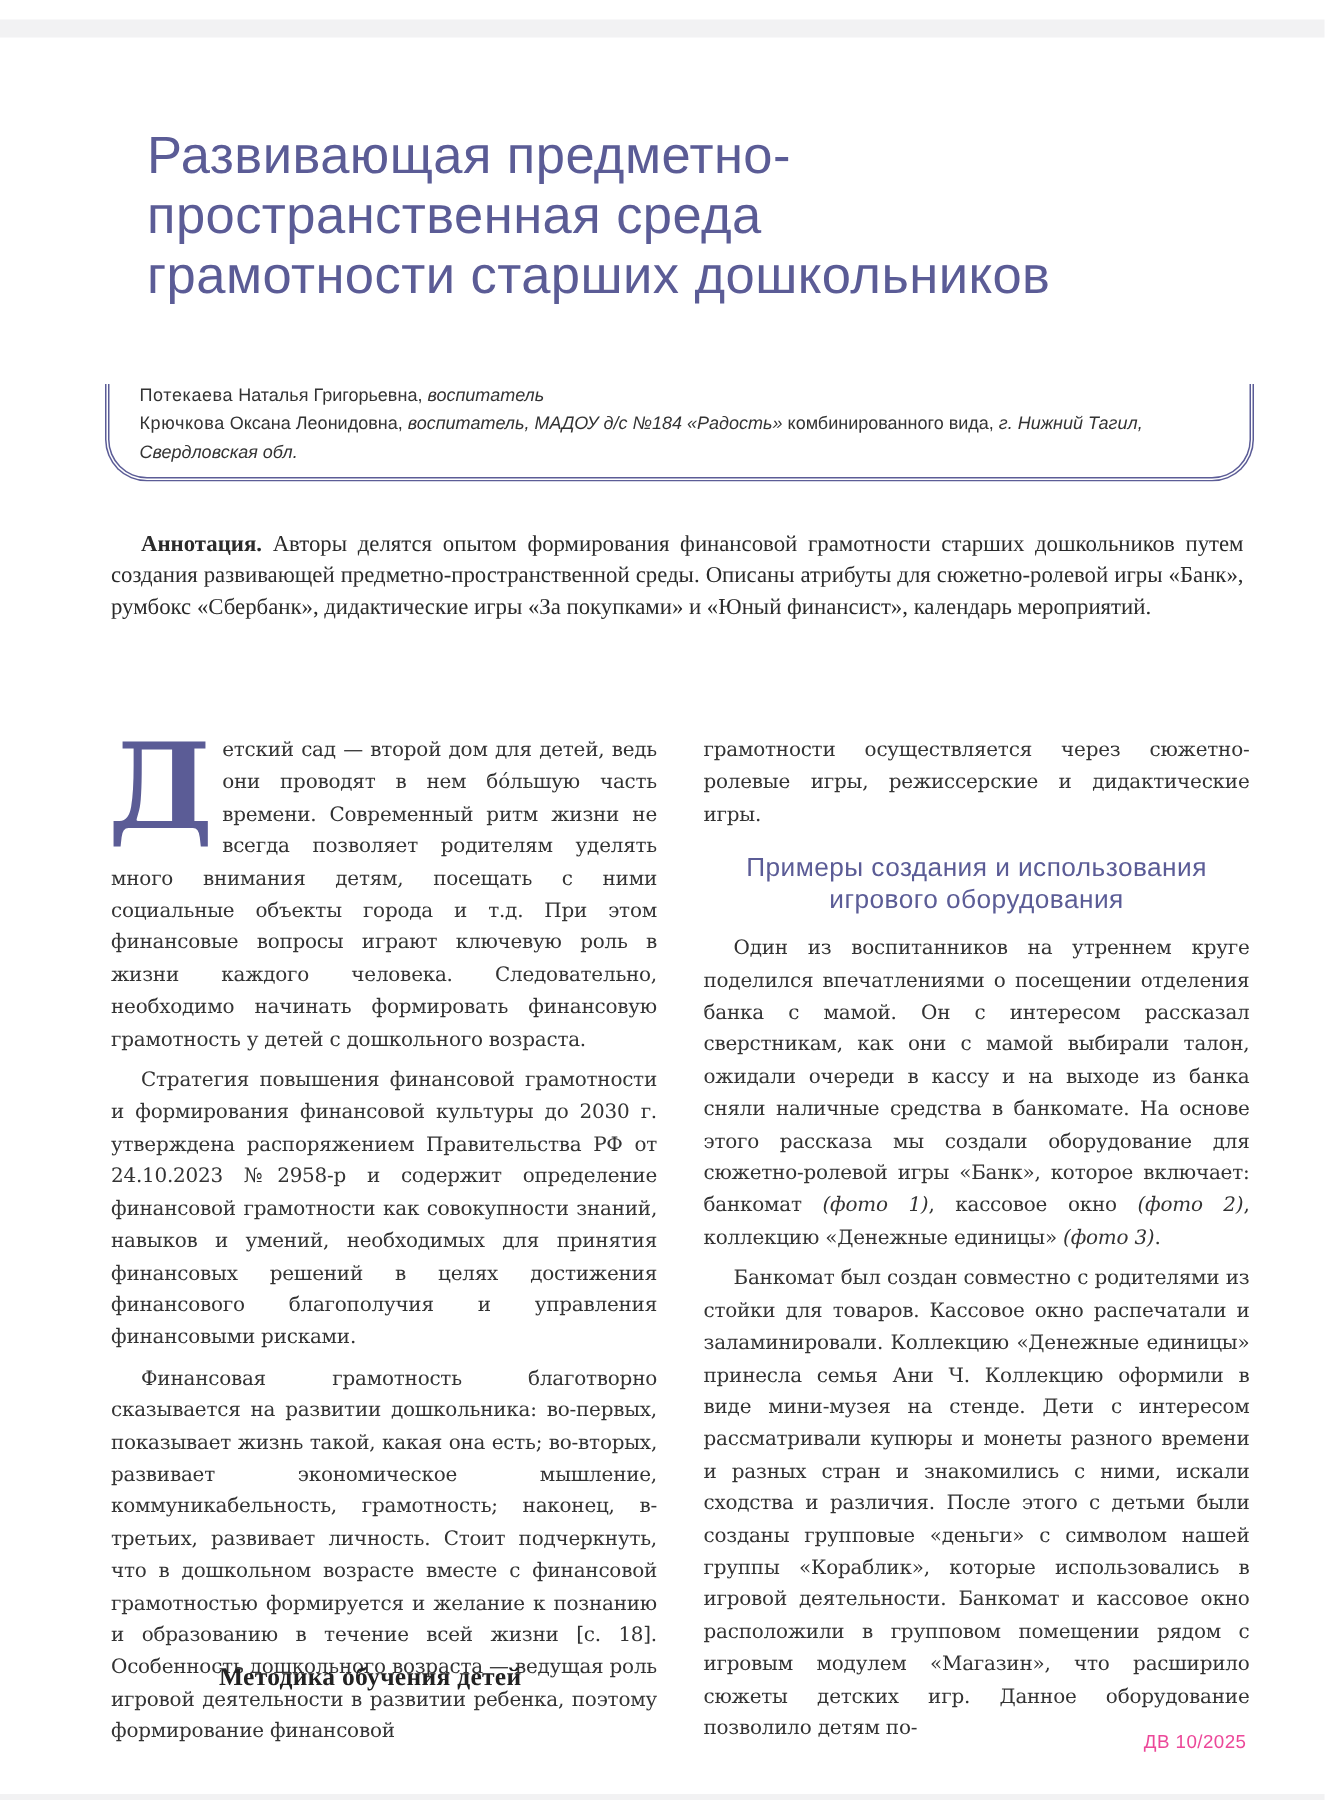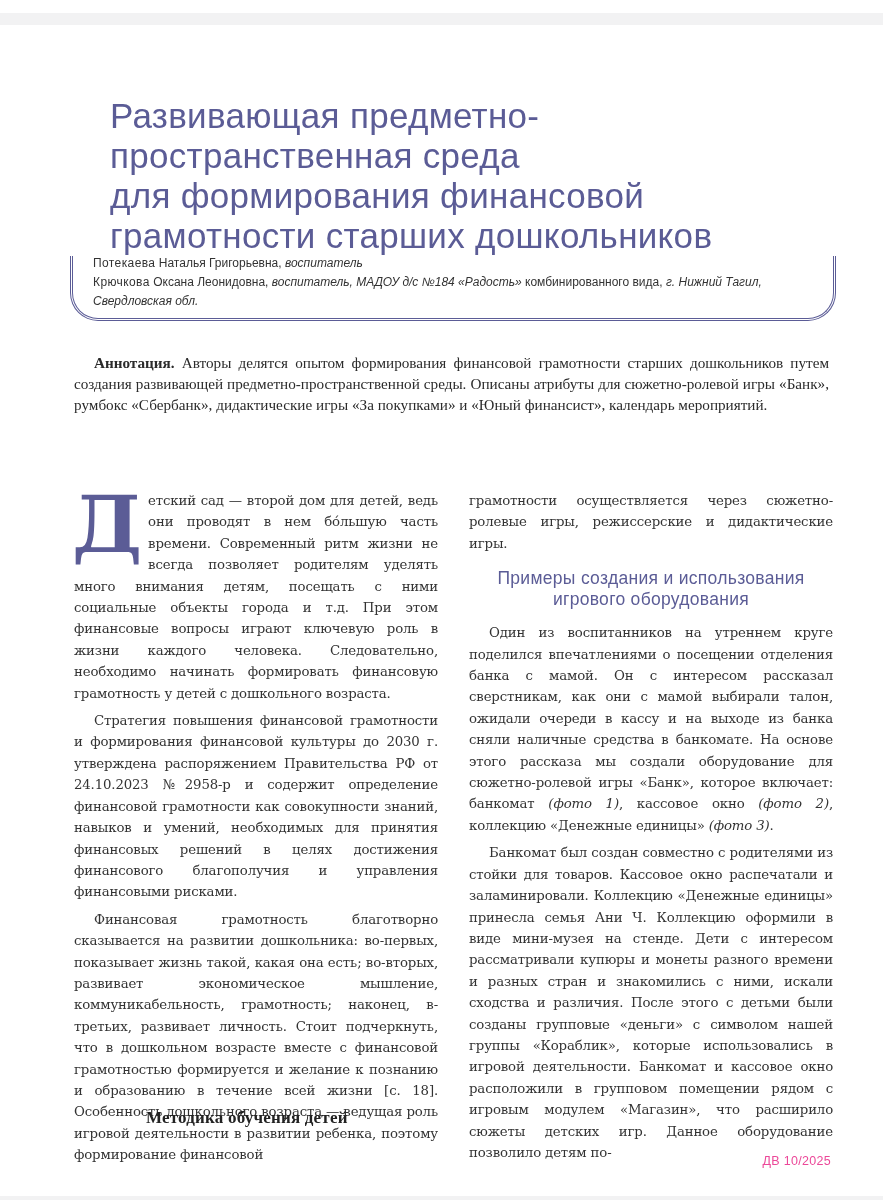--- a/index.html
+++ b/index.html
@@ -64,24 +64,23 @@
   .footer-right {
     position: absolute; right: 52px; top: 1154px;
     font-family: "Liberation Sans", sans-serif; font-size: 12.5px; color: #ec4899; letter-spacing: 0.3px;
   }
 </style>
 </head>
 <body>
 
 <div class="top-strip"></div>
 
-<h1 class="title" style="margin:16px;">
+<h1 class="title" style="margin:4px;">
   <div>Развивающая предметно-</div>
   <div>пространственная среда</div>
-  <div>для формирования финансовой</div>
   <div>грамотности старших дошкольников</div>
 </h1>
 
 <div class="authors-box"></div>
 <div class="authors">
   <div>
     <span class="name">Потекаева</span>
     <span>Наталья Григорьевна,</span>
     <i>воспитатель</i>
   </div>

